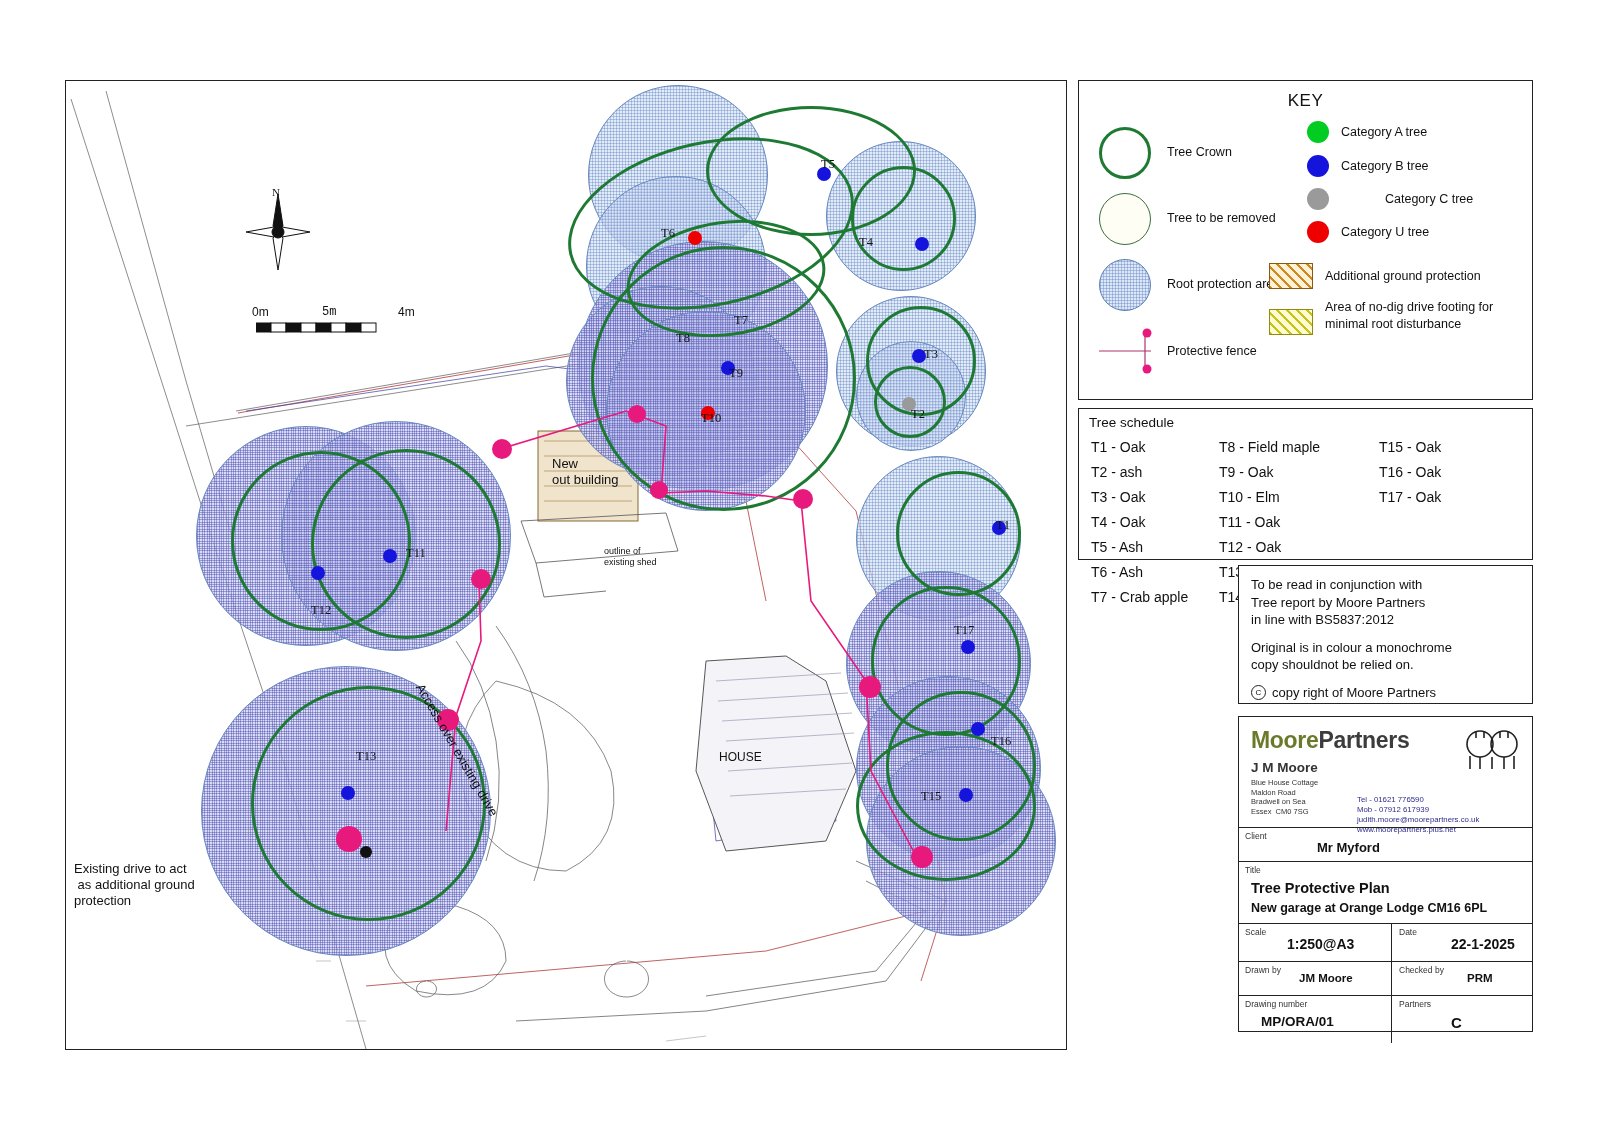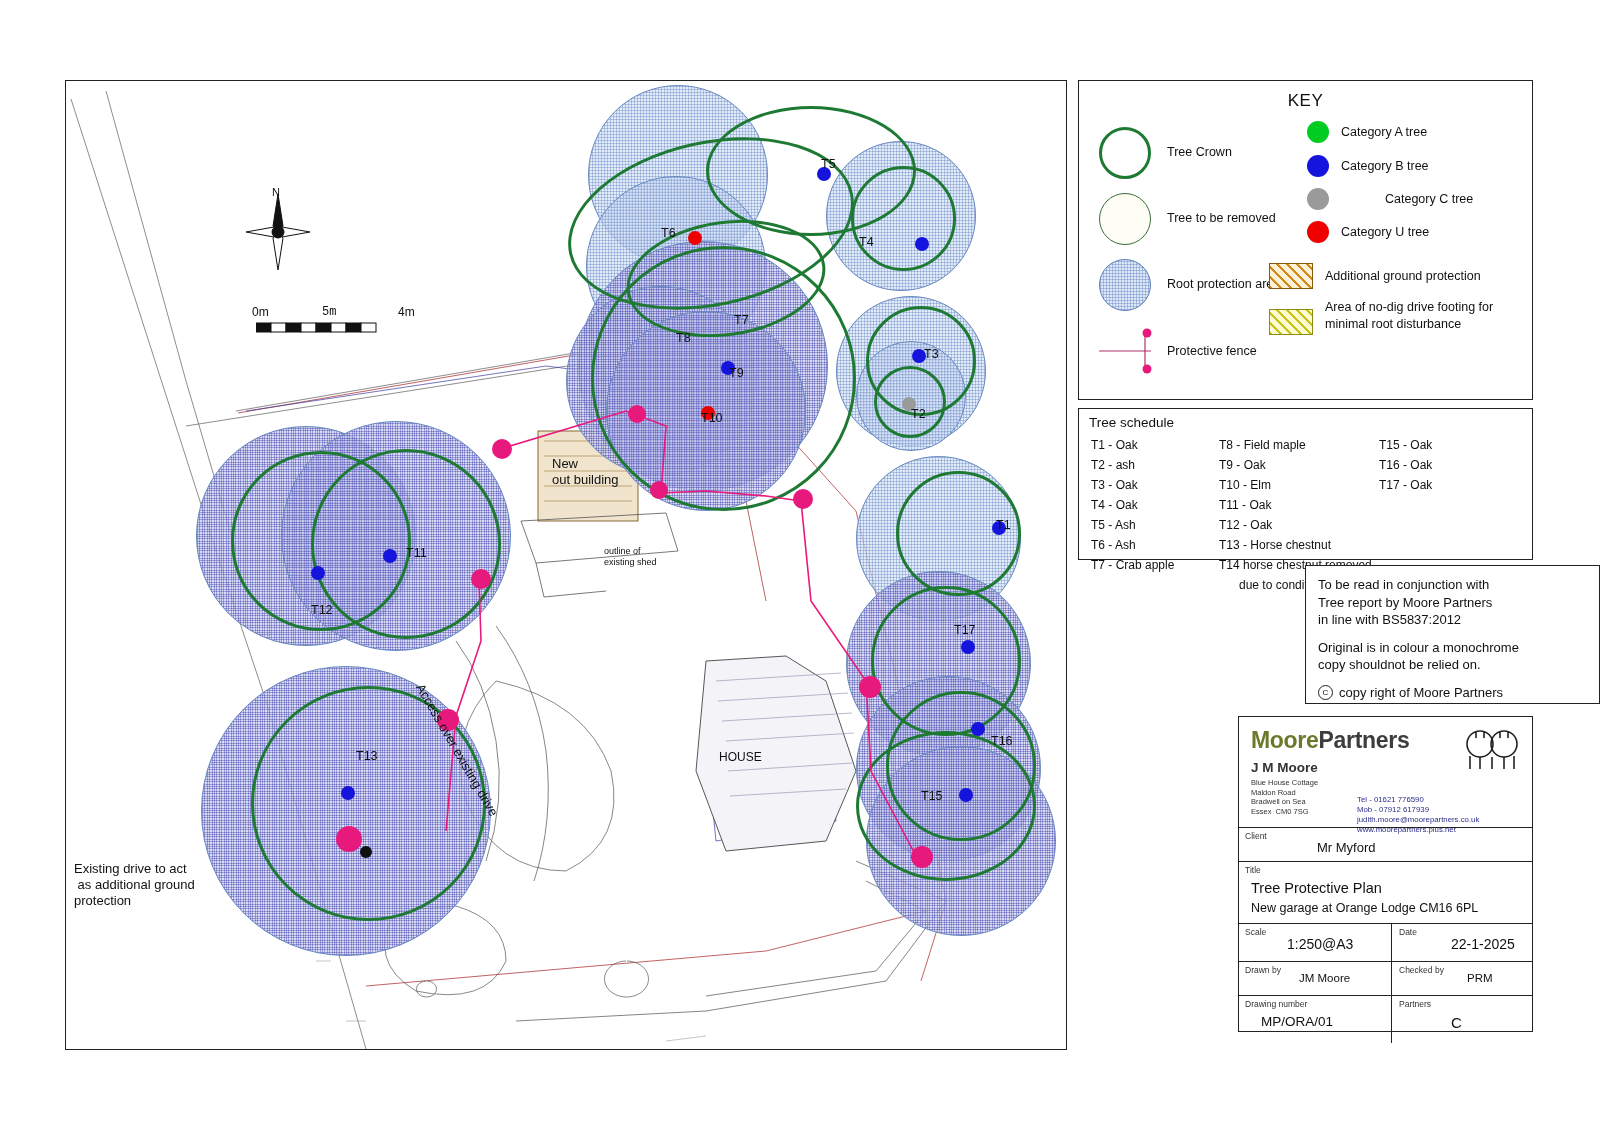--- a/index.html
+++ b/index.html
@@ -31,21 +31,21 @@
 
   
   .panel {
     position: absolute;
     border: 1.5px solid #222;
     background: #fff;
     box-sizing: border-box;
   }
   #key-panel { left: 1078px; top: 80px; width: 455px; height: 320px; }
   #schedule-panel { left: 1078px; top: 408px; width: 455px; height: 152px; }
-  #notes-panel { left: 1305px; top: 565px; width: 295px; height: 139px; }
+  #notes-panel { left: 1238px; top: 565px; width: 295px; height: 139px; }
   #title-panel { left: 1238px; top: 716px; width: 295px; height: 316px; }
 
   .key-title {
     text-align: center;
     font-size: 17px;
     margin-top: 10px;
     letter-spacing: .5px;
   }
   .key-rows { position: absolute; left: 0; top: 0; width: 100%; height: 100%; }
   .key-item { position: absolute; font-size: 12.5px; }
@@ -79,40 +79,40 @@
     border: 1px solid #8a5a12;
     box-sizing: border-box;
   }
   .hatch-yellow {
     background: repeating-linear-gradient(45deg, #c9c219 0 2px, #fdfbd0 2px 7px);
     border: 1px solid #8f8b12;
     box-sizing: border-box;
   }
 
   .sched-title { position: absolute; left: 10px; top: 6px; font-size: 13.5px; }
-  .sched-col { position: absolute; font-size: 12px; line-height: 20px; white-space: pre; }
+  .sched-col { position: absolute; font-size: 14px; line-height: 25px; white-space: pre; }
 
   .notes-line { font-size: 13px; line-height: 17.5px; }
   #notes-panel .pad { padding: 10px 12px; }
 
   .brand {
     font-size: 23px; font-weight: bold; letter-spacing: -0.3px;
     padding: 10px 0 0 12px;
   }
   .brand .m { color: #6a7a2a; }
   .brand .p { color: #3c3c3c; }
   .brand-name { font-size: 13.5px; font-weight: bold; padding: 6px 0 0 12px; color:#333; }
   .brand-addr { font-size: 7.5px; line-height: 9.5px; padding: 3px 0 0 12px; color:#333; }
   .brand-contact { position: absolute; left: 118px; top: 78px; font-size: 7.8px; line-height: 10px; color:#2d2d8a; }
 
   .tp-row { border-top: 1px solid #222; position: relative; box-sizing: border-box; }
   .tp-lab { font-size: 8.5px; color: #333; position: absolute; left: 6px; top: 3px; }
-  .tp-val { font-size: 13px; position: absolute; }
-
-  .plan-label { position: absolute; font-size: 12.5px; color: #111; }
+  .tp-val { font-size: 13px; position: absolute; font-weight: bold; }
+
+  .plan-label { position: absolute; font-size: 12.5px; color: #111; font-family: Liberation Serif, serif; }
   .tree-dot { position: absolute; border-radius: 50%; }
   .crown { position: absolute; border-radius: 50%; border: 3.2px solid #1e7a33; box-sizing: border-box; }
   .rpa {
     position: absolute; border-radius: 50%;
     border: 1px solid #6688c0;
     box-sizing: border-box;
     background:
       repeating-linear-gradient(0deg, rgba(70,100,180,.30) 0 1px, rgba(255,255,255,0) 1px 3px),
       repeating-linear-gradient(90deg, rgba(70,100,180,.30) 0 1px, rgba(255,255,255,0) 1px 3px),
       rgba(214,228,246,.72);

